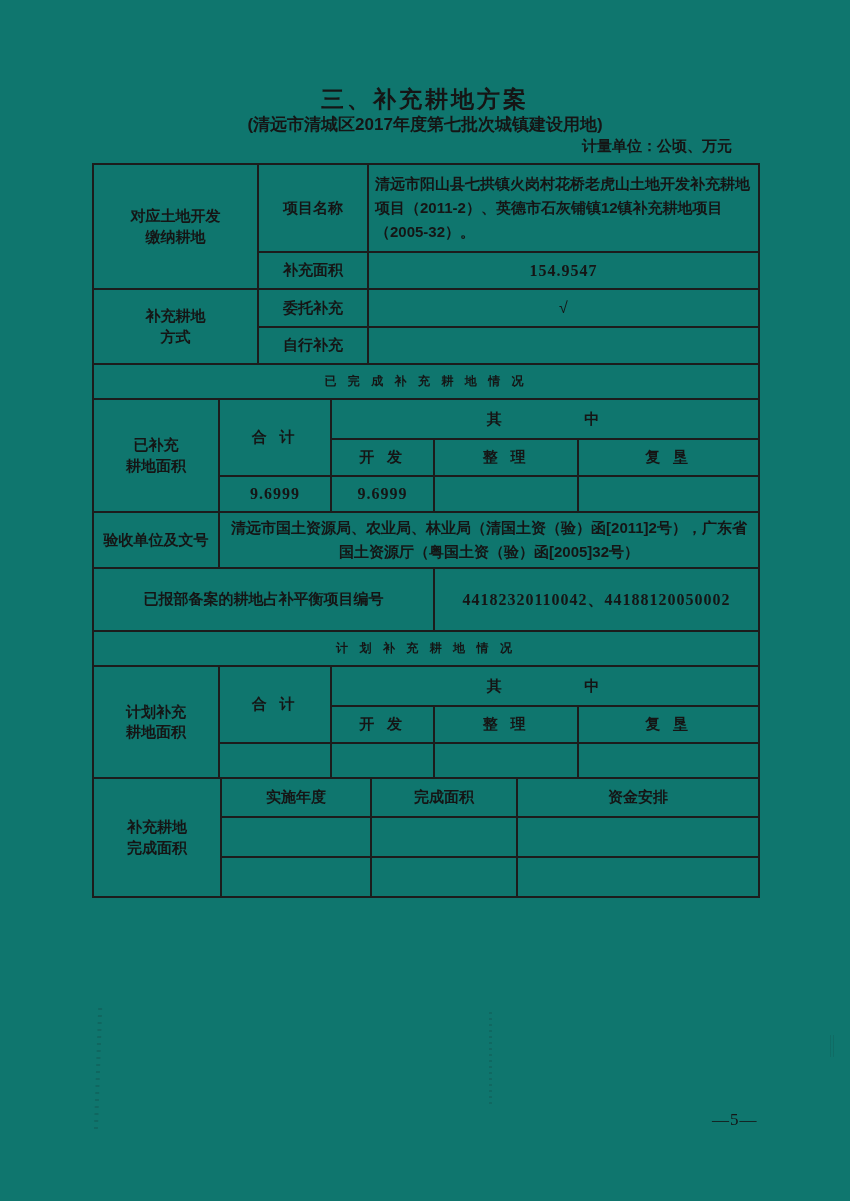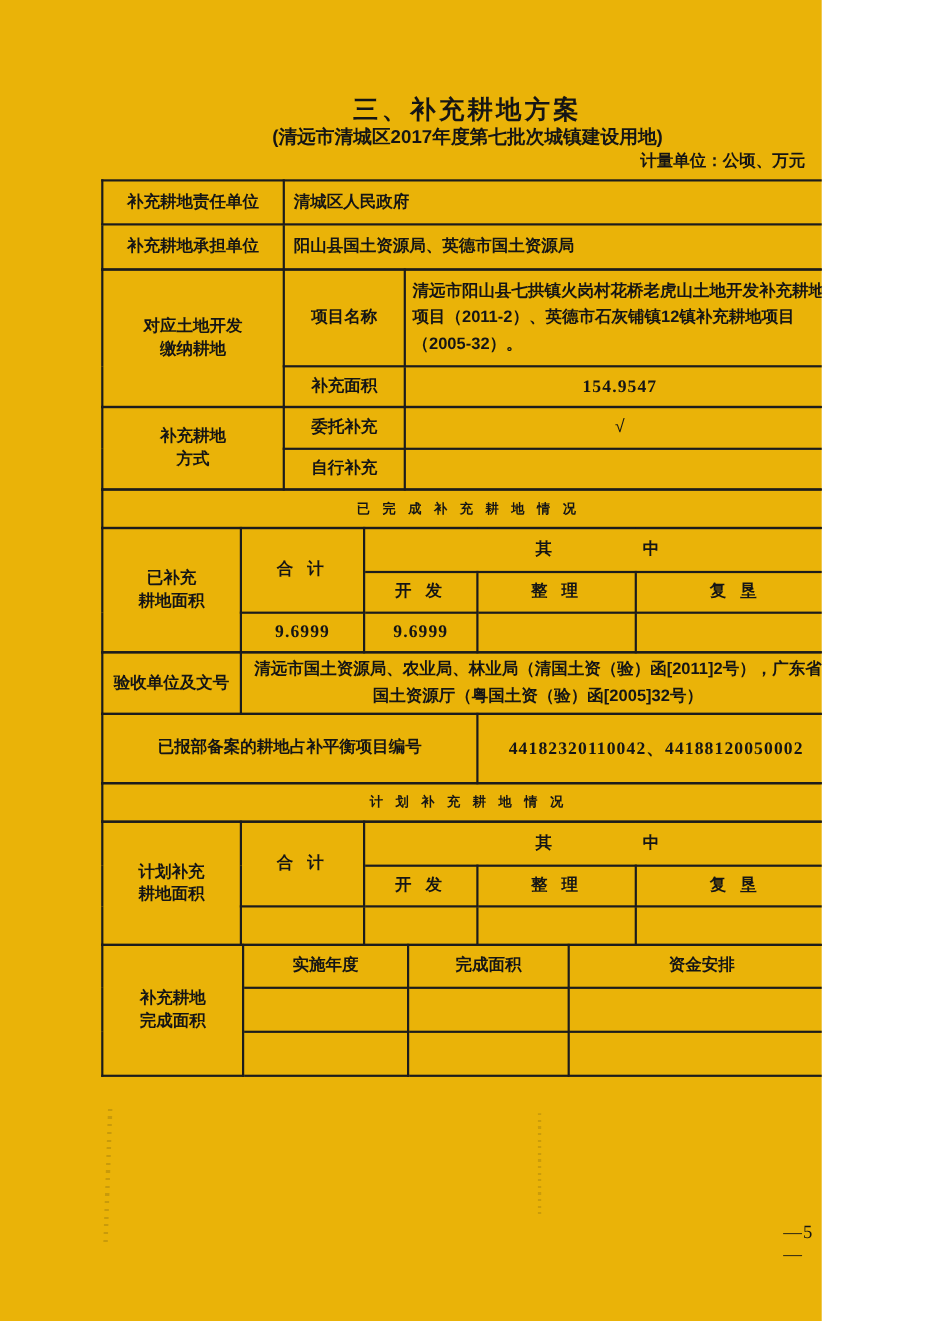--- a/index.html
+++ b/index.html
@@ -3,21 +3,21 @@
 <meta charset="utf-8">
 <style>
   * { box-sizing: border-box; }
   html,body { margin:0; padding:0; }
   body {
     width:850px; height:1201px;
     background:#ffffff;
     font-family:"Liberation Sans", sans-serif;
     color:#151515;
   }
-  .page { position:relative; width:747px; height:1201px; background:#eab308; overflow:hidden; }
+  .page { position:relative; width:850px; height:1201px; background:#0f766e; overflow:hidden; }
 
   .doc-title {
     position:absolute; top:84px; left:0; width:850px;
     text-align:center; font-size:23px; font-weight:bold; letter-spacing:3px;
   }
   .doc-subtitle {
     position:absolute; top:113px; left:0; width:850px;
     text-align:center; font-size:17px; font-weight:bold;
   }
   .unit-note {
@@ -62,36 +62,20 @@
 <body>
 
 <div class="page">
 
   <div class="doc-title">三、补充耕地方案</div>
   <div class="doc-subtitle">(清远市清城区2017年度第七批次城镇建设用地)</div>
   <div class="unit-note">计量单位：公顷、万元</div>
 
   <div class="tbl-wrap">
 
-    <table>
-      <colgroup>
-          <col style="width:165px">
-          <col style="width:501px">
-        </colgroup>
-      <tbody>
-          <tr>
-        <td style="height:40px">补充耕地责任单位</td>
-        <td class="lt">清城区人民政府</td>
-      </tr>
-      <tr>
-        <td style="height:41px">补充耕地承担单位</td>
-        <td class="lt">阳山县国土资源局、英德市国土资源局</td>
-      </tr>
-    </tbody>
-      </table>
 
     <table>
       <colgroup>
           <col style="width:165px">
           <col style="width:110px">
           <col style="width:391px">
         </colgroup>
       <tbody>
           <tr>
         <td rowspan="2">

